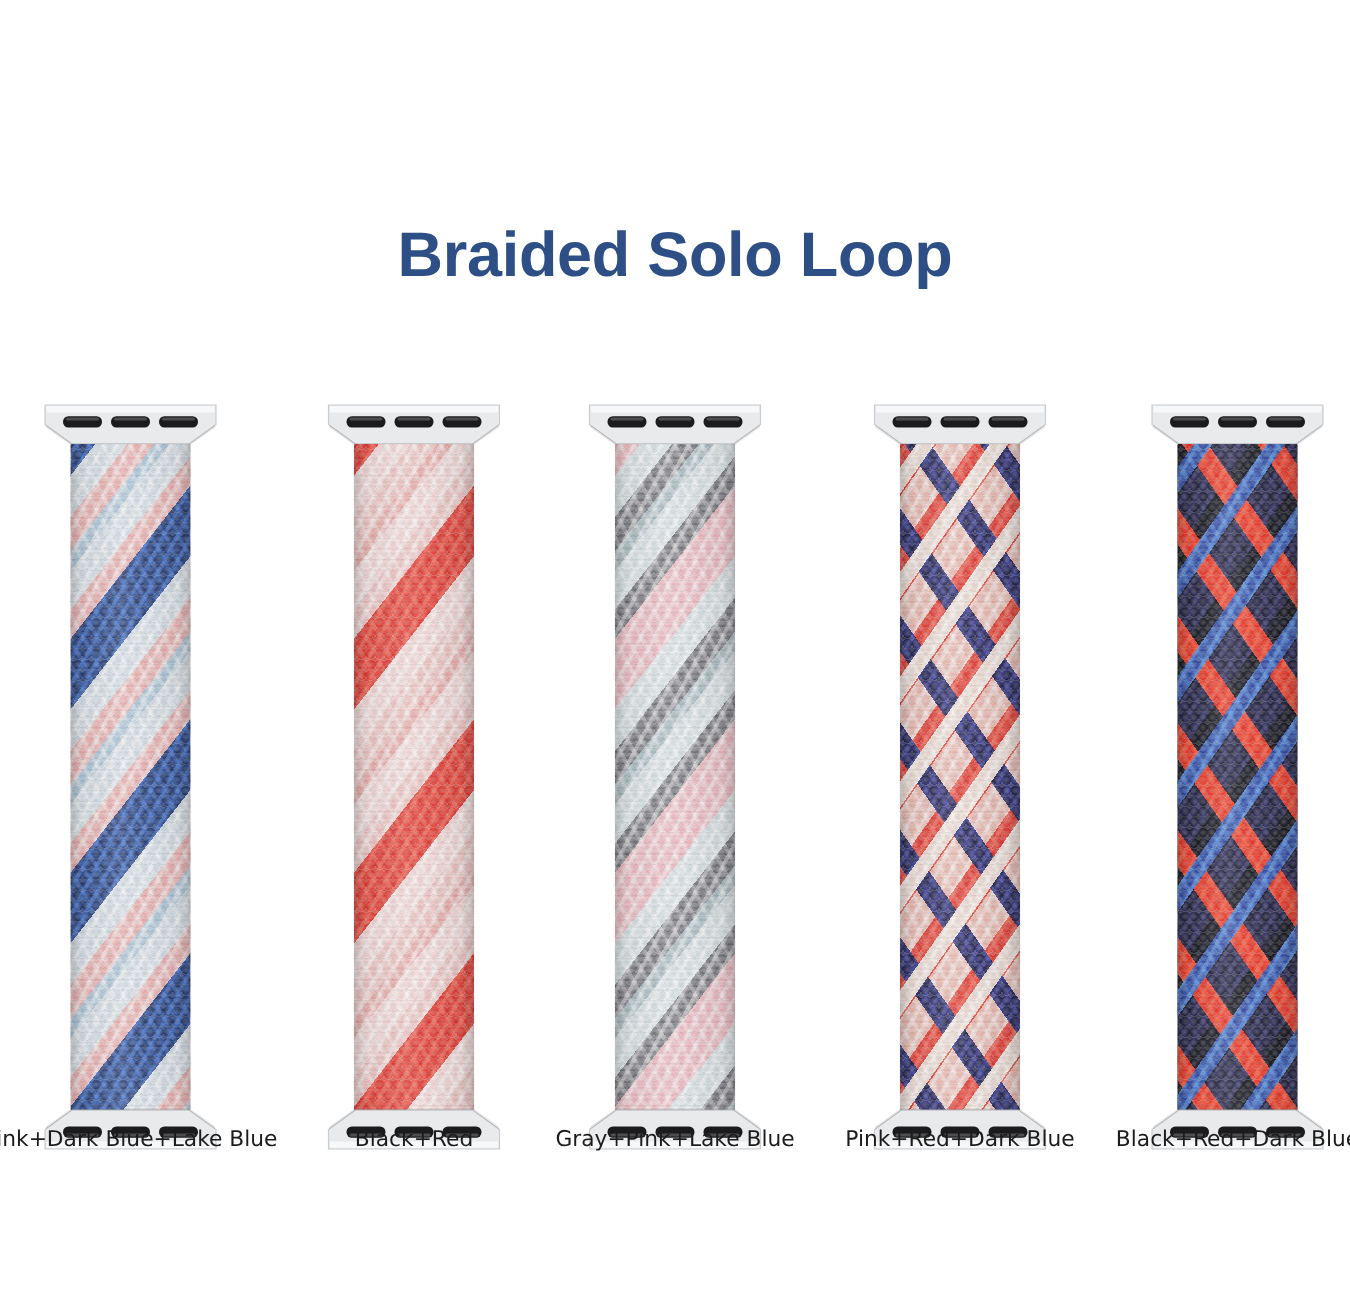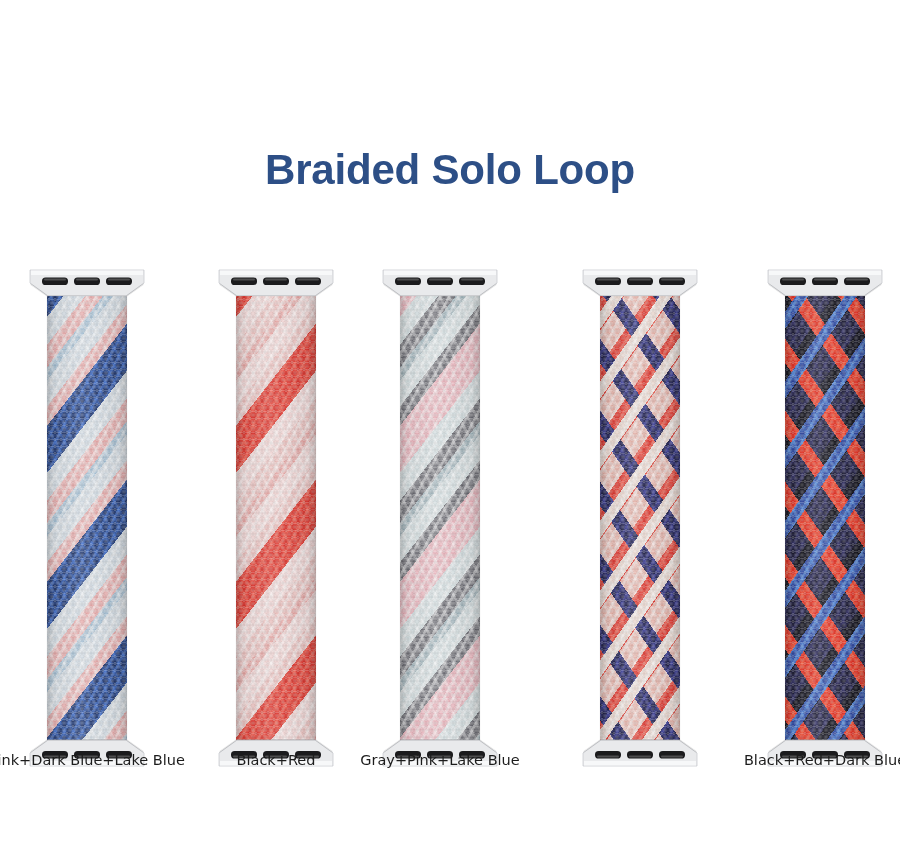--- a/index.html
+++ b/index.html
@@ -155,21 +155,21 @@
           <rect x="16" y="10.4" width="22" height="2" rx="1" fill="rgba(255,255,255,0.22)"></rect>
           <rect x="46" y="9.5" width="26" height="7.5" rx="3.6" fill="#1b1b1d"></rect>
           <rect x="48" y="10.4" width="22" height="2" rx="1" fill="rgba(255,255,255,0.22)"></rect>
           <rect x="78" y="9.5" width="26" height="7.5" rx="3.6" fill="#1b1b1d"></rect>
           <rect x="80" y="10.4" width="22" height="2" rx="1" fill="rgba(255,255,255,0.22)"></rect>
           <path d="M2.5,15 L20,27.6 L98,27.6 L115.5,15 L115.5,17 L98.5,29 L19.5,29 L2.5,17 Z" fill="rgba(0,0,0,0.10)"></path>
         </svg></div>
     <div class="caption">Black+Red</div>
   </div>
 
-  <div class="band-col" id="col-2" style="left:350px;">
+  <div class="band-col" id="col-2" style="left:360px;">
     <div class="lug top"><svg viewBox="0 0 118 30" width="118" height="30" preserveAspectRatio="none">
           <path d="M2,2 L116,2 L116,15 L98,28 L20,28 L2,15 Z" fill="#e9eaec" stroke="#c9ccd0" stroke-width="0.8"></path>
           <path d="M3,2.6 L115,2.6 L115,7 L3,7 Z" fill="#f7f8f9"></path>
           <rect x="14" y="9.5" width="26" height="7.5" rx="3.6" fill="#1b1b1d"></rect>
           <rect x="16" y="10.4" width="22" height="2" rx="1" fill="rgba(255,255,255,0.22)"></rect>
           <rect x="46" y="9.5" width="26" height="7.5" rx="3.6" fill="#1b1b1d"></rect>
           <rect x="48" y="10.4" width="22" height="2" rx="1" fill="rgba(255,255,255,0.22)"></rect>
           <rect x="78" y="9.5" width="26" height="7.5" rx="3.6" fill="#1b1b1d"></rect>
           <rect x="80" y="10.4" width="22" height="2" rx="1" fill="rgba(255,255,255,0.22)"></rect>
           <path d="M2.5,15 L20,27.6 L98,27.6 L115.5,15 L115.5,17 L98.5,29 L19.5,29 L2.5,17 Z" fill="rgba(0,0,0,0.10)"></path>
@@ -216,20 +216,21 @@
           <path d="M2,2 L116,2 L116,15 L98,28 L20,28 L2,15 Z" fill="#e9eaec" stroke="#c9ccd0" stroke-width="0.8"></path>
           <path d="M3,2.6 L115,2.6 L115,7 L3,7 Z" fill="#f7f8f9"></path>
           <rect x="14" y="9.5" width="26" height="7.5" rx="3.6" fill="#1b1b1d"></rect>
           <rect x="16" y="10.4" width="22" height="2" rx="1" fill="rgba(255,255,255,0.22)"></rect>
           <rect x="46" y="9.5" width="26" height="7.5" rx="3.6" fill="#1b1b1d"></rect>
           <rect x="48" y="10.4" width="22" height="2" rx="1" fill="rgba(255,255,255,0.22)"></rect>
           <rect x="78" y="9.5" width="26" height="7.5" rx="3.6" fill="#1b1b1d"></rect>
           <rect x="80" y="10.4" width="22" height="2" rx="1" fill="rgba(255,255,255,0.22)"></rect>
           <path d="M2.5,15 L20,27.6 L98,27.6 L115.5,15 L115.5,17 L98.5,29 L19.5,29 L2.5,17 Z" fill="rgba(0,0,0,0.10)"></path>
         </svg></div>
+    <div class="caption">Pink+Red+Dark Blue</div>
   </div>
 
   <div class="band-col" id="col-4" style="left:735px;">
     <div class="lug top"><svg viewBox="0 0 118 30" width="118" height="30" preserveAspectRatio="none">
           <path d="M2,2 L116,2 L116,15 L98,28 L20,28 L2,15 Z" fill="#e9eaec" stroke="#c9ccd0" stroke-width="0.8"></path>
           <path d="M3,2.6 L115,2.6 L115,7 L3,7 Z" fill="#f7f8f9"></path>
           <rect x="14" y="9.5" width="26" height="7.5" rx="3.6" fill="#1b1b1d"></rect>
           <rect x="16" y="10.4" width="22" height="2" rx="1" fill="rgba(255,255,255,0.22)"></rect>
           <rect x="46" y="9.5" width="26" height="7.5" rx="3.6" fill="#1b1b1d"></rect>
           <rect x="48" y="10.4" width="22" height="2" rx="1" fill="rgba(255,255,255,0.22)"></rect>

